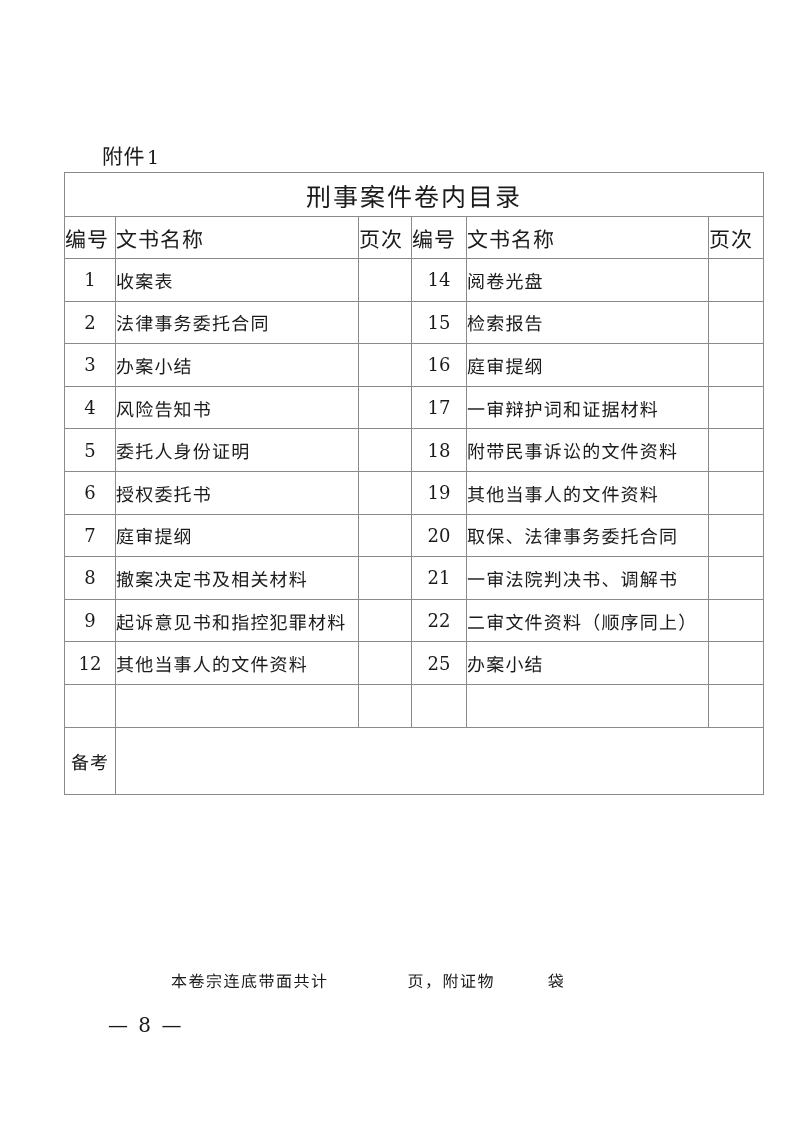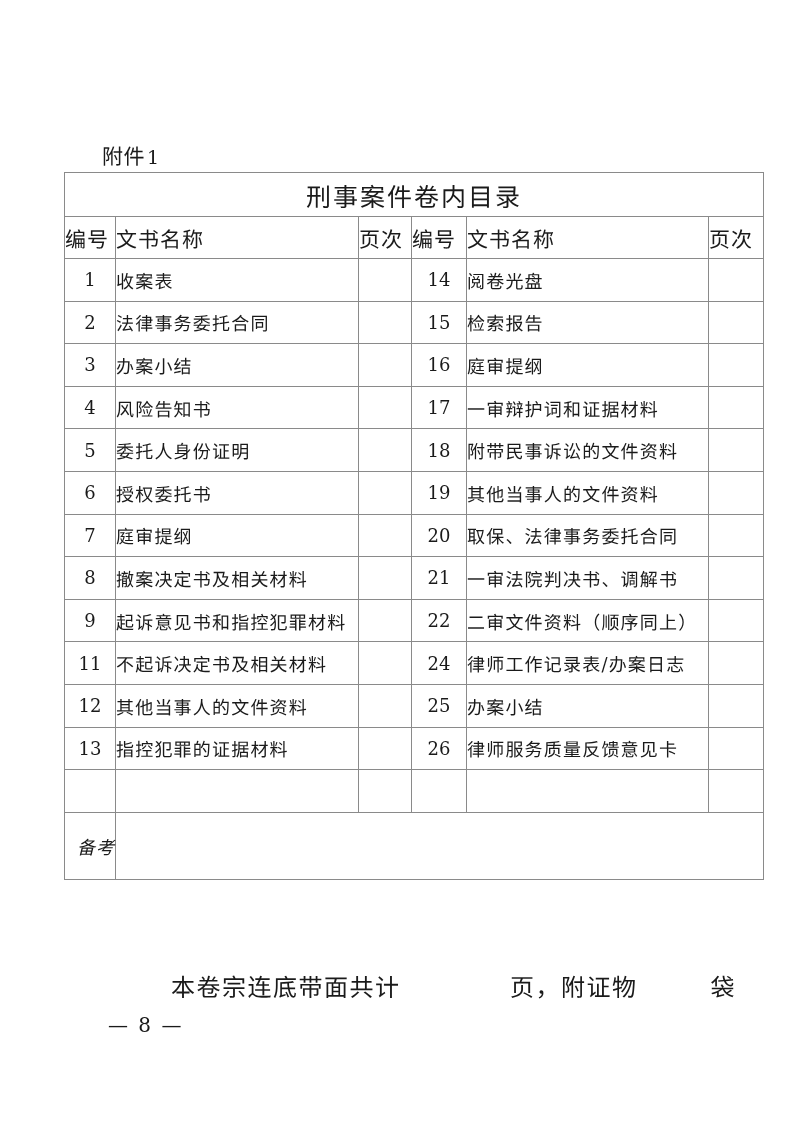--- a/index.html
+++ b/index.html
@@ -91,44 +91,43 @@
     font-family: "DejaVu Serif", "Liberation Serif", serif;
     white-space: nowrap;
   }
   .page-cell {
     text-align: center;
     font-size: 18px;
   }
 
   .remark-label-cell {
     height: 66px;
-    text-align: right;
+    text-align: center;
     font-size: 18px;
     letter-spacing: 1px;
     font-family: "DejaVu Serif", "Liberation Serif", serif;
-    font-style: italic;
   }
   .remark-body-cell {
     height: 66px;
   }
 
   
   col.c-no    { width: 51px; }
   col.c-name  { width: 243px; }
   col.c-page  { width: 53px; }
   col.c-no2   { width: 55px; }
   col.c-name2 { width: 242px; }
   col.c-page2 { width: 55px; }
 
   
   .summary-line {
     position: absolute;
     left: 158px;
     top: 968px;
-    font-size: 24px;
+    font-size: 16px;
     letter-spacing: 1.5px;
     white-space: pre;
     font-family: "DejaVu Serif", "Liberation Serif", serif;
   }
 
   .page-number {
     position: absolute;
     left: 95px;
     top: 1013px;
     font-size: 20px;
@@ -234,41 +233,25 @@
         </tr>
         <tr>
           <td class="row-cell num-cell">9</td>
           <td class="row-cell name-cell">起诉意见书和指控犯罪材料</td>
           <td class="row-cell page-cell"></td>
           <td class="row-cell num-cell">22</td>
           <td class="row-cell name-cell">二审文件资料（顺序同上）</td>
           <td class="row-cell page-cell"></td>
         </tr>
         <tr>
-          <td class="row-cell num-cell">11</td>
-          <td class="row-cell name-cell">不起诉决定书及相关材料</td>
-          <td class="row-cell page-cell"></td>
-          <td class="row-cell num-cell">24</td>
-          <td class="row-cell name-cell">律师工作记录表/办案日志</td>
-          <td class="row-cell page-cell"></td>
-        </tr>
-        <tr>
           <td class="row-cell num-cell">12</td>
           <td class="row-cell name-cell">其他当事人的文件资料</td>
           <td class="row-cell page-cell"></td>
           <td class="row-cell num-cell">25</td>
           <td class="row-cell name-cell">办案小结</td>
-          <td class="row-cell page-cell"></td>
-        </tr>
-        <tr>
-          <td class="row-cell num-cell">13</td>
-          <td class="row-cell name-cell">指控犯罪的证据材料</td>
-          <td class="row-cell page-cell"></td>
-          <td class="row-cell num-cell">26</td>
-          <td class="row-cell name-cell">律师服务质量反馈意见卡</td>
           <td class="row-cell page-cell"></td>
         </tr>
         <tr>
           <td class="row-cell num-cell"></td>
           <td class="row-cell name-cell"></td>
           <td class="row-cell page-cell"></td>
           <td class="row-cell num-cell"></td>
           <td class="row-cell name-cell"></td>
           <td class="row-cell page-cell"></td>
         </tr>

